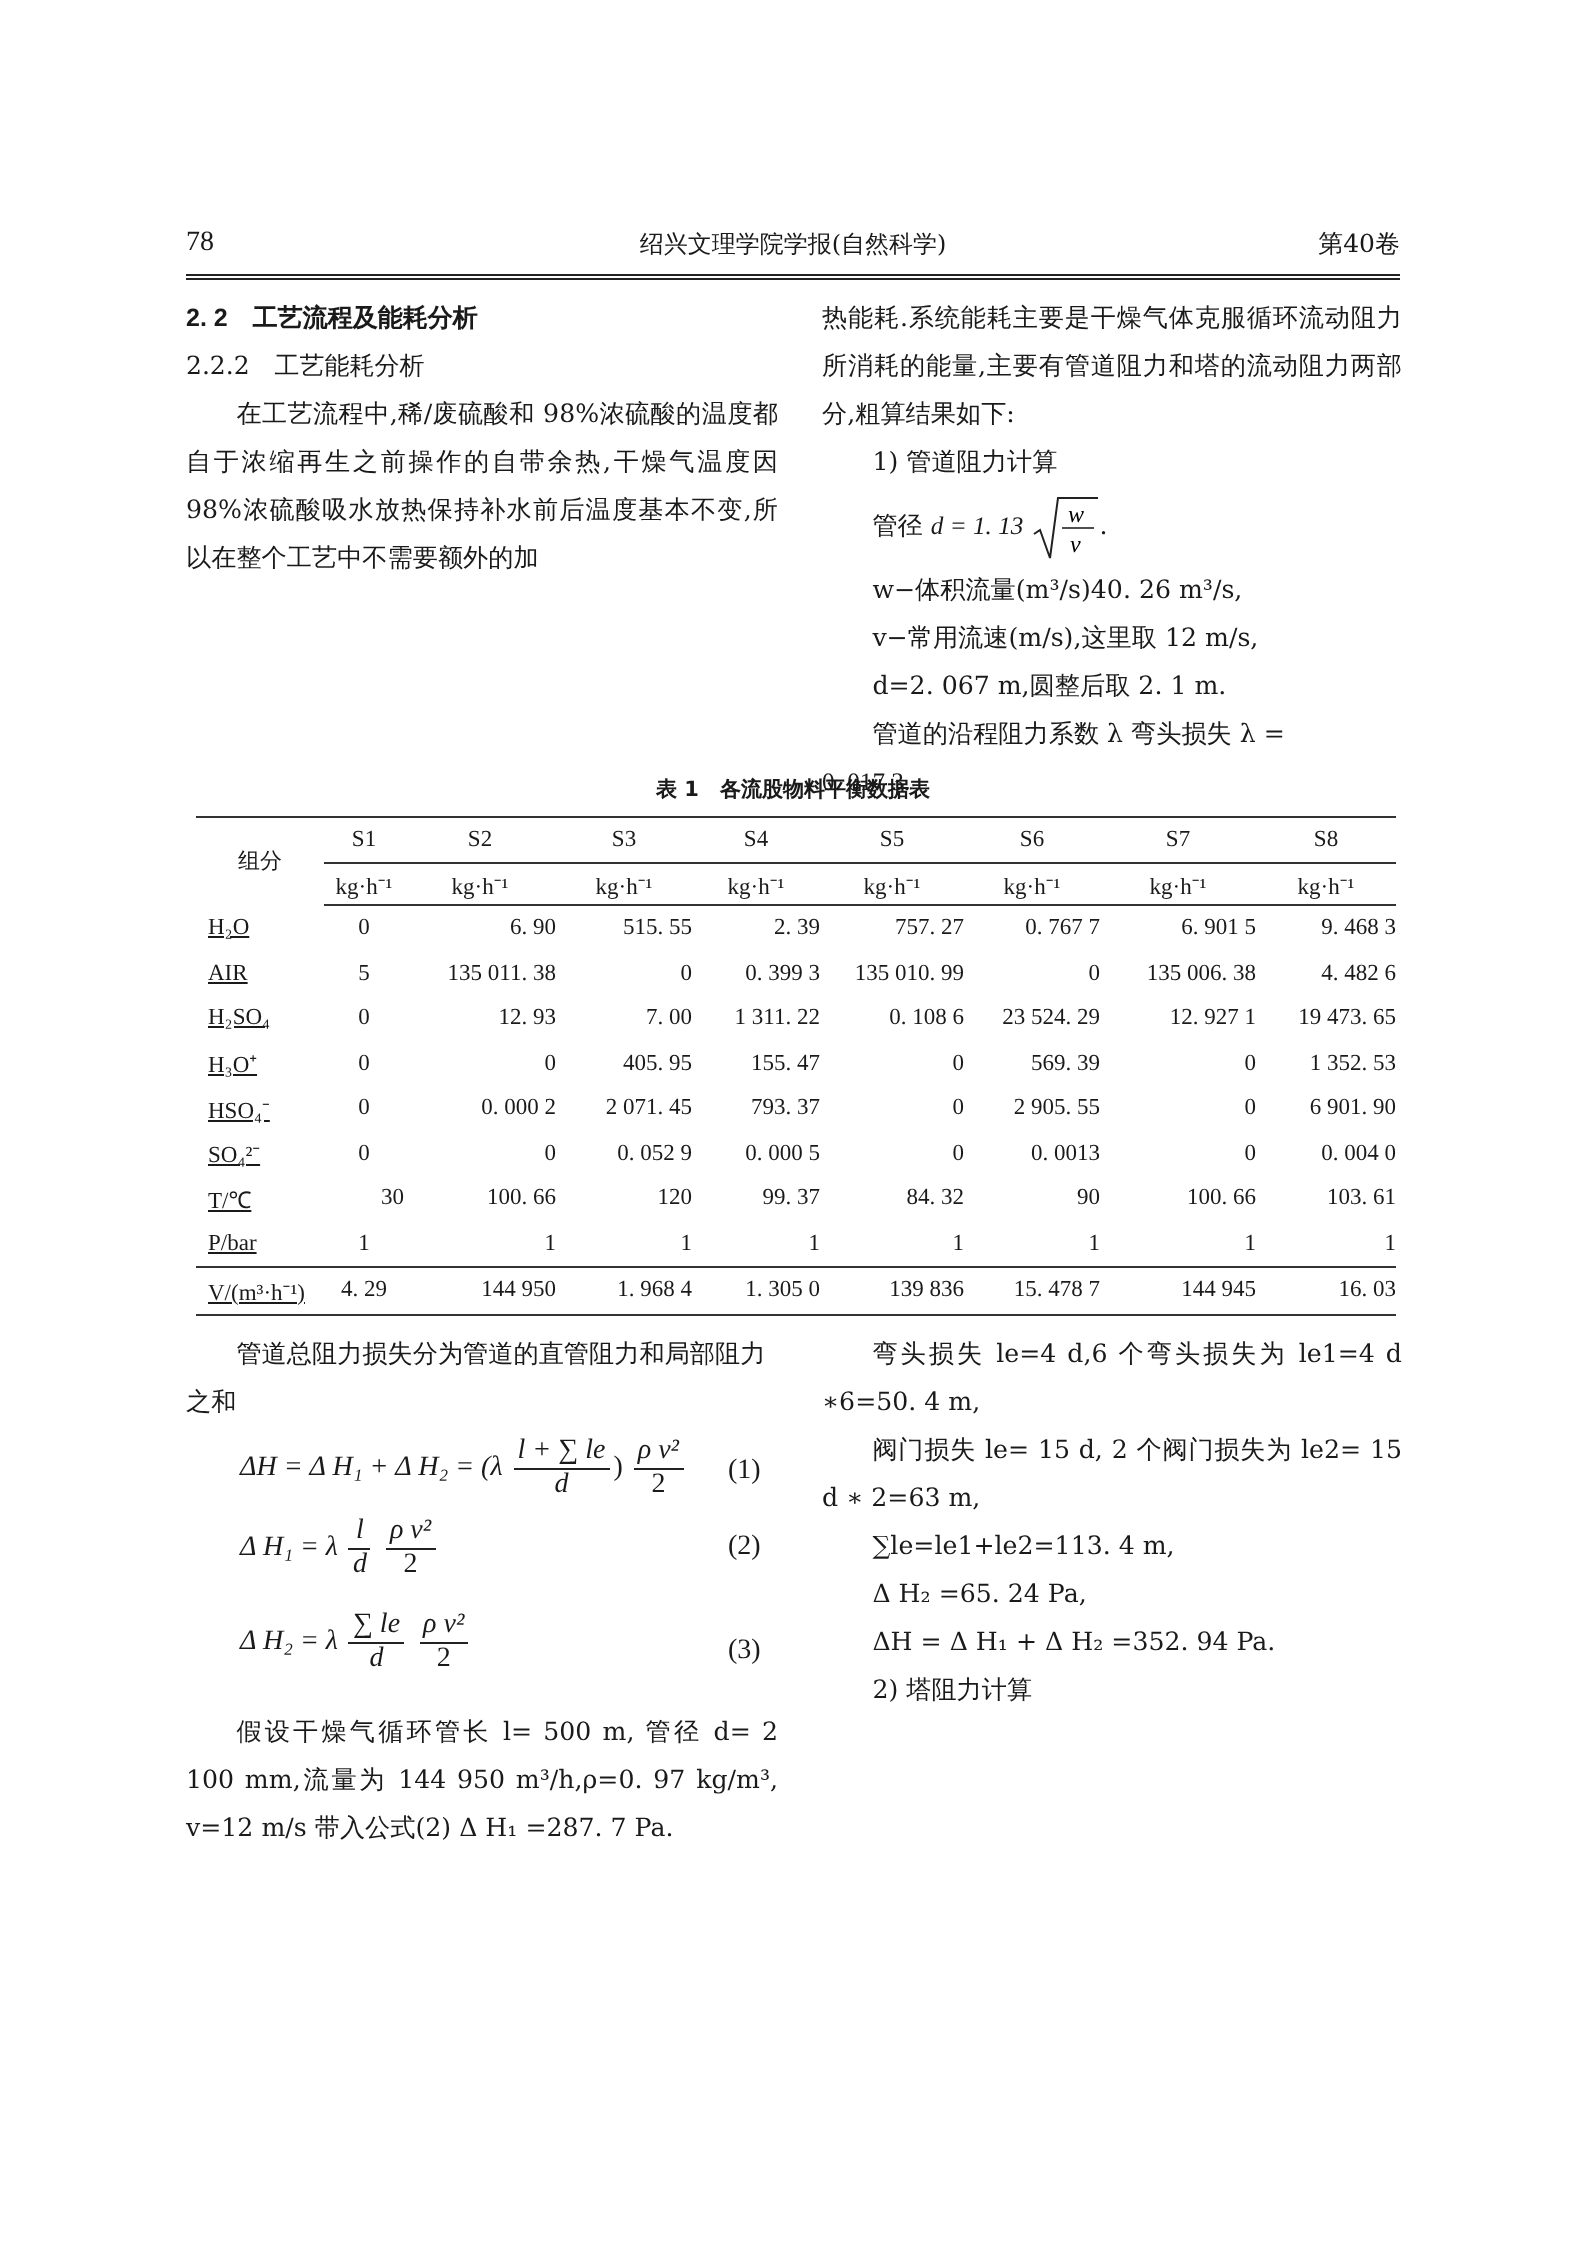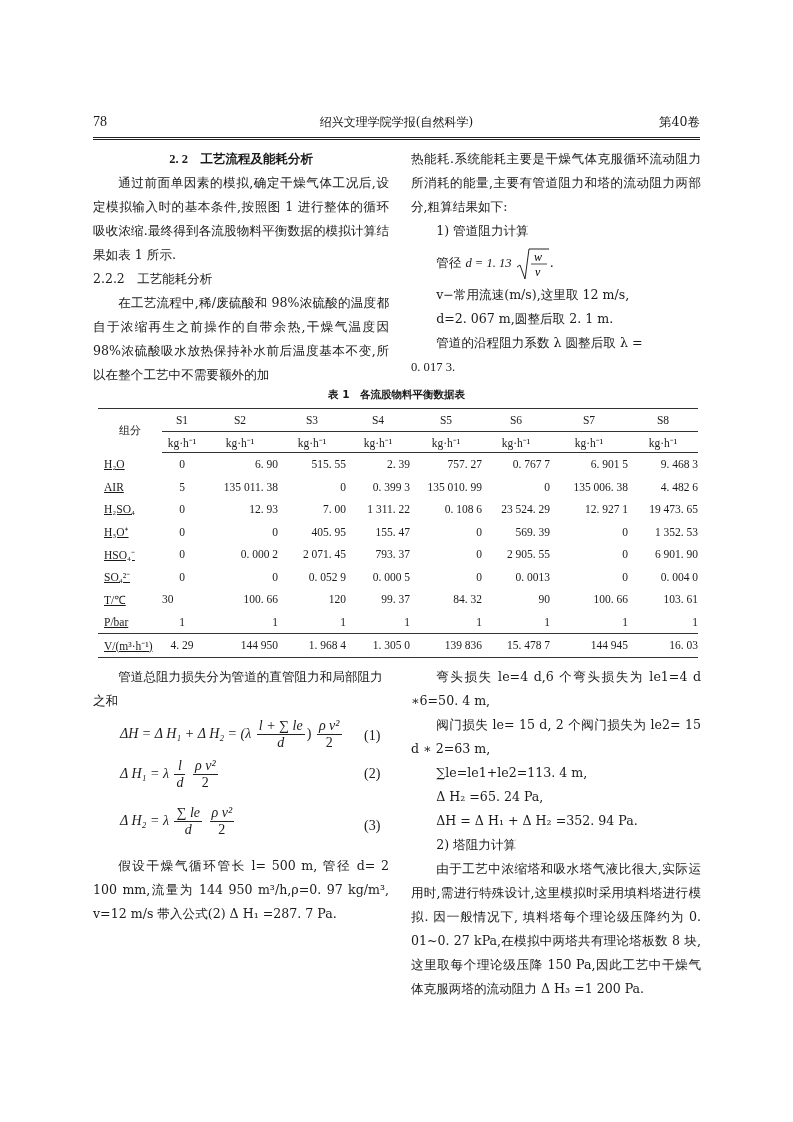--- a/index.html
+++ b/index.html
@@ -9,21 +9,21 @@
   .header { left: 93px; top: 112px; width: 607px; height: 22px; font-size: 12.5px; }
   .header .pg { position: absolute; left: 0; top: 2px; font-family: "Liberation Serif", serif; font-size: 14px; }
   .header .journal { position: absolute; left: 0; right: 0; top: 2px; text-align: center; font-size: 12px; }
   .header .vol { position: absolute; right: 0; top: 2px; font-size: 12.5px; }
   .header-rule { left: 93px; top: 137px; width: 607px; height: 3px; border-top: 1.5px solid #222; border-bottom: 0.8px solid #222; box-sizing: border-box; }
 
   .col { position: absolute; font-size: 12.6px; line-height: 24px; }
   .col p { margin: 0; }
   .indent { text-indent: 2em; }
   .ind2 { padding-left: 2em; }
-  .h-sec { font-family: Liberation Serif, serif; font-weight: bold; font-size: 12.5px; text-align: center; }
+  .h-sec { font-family: Liberation Sans, sans-serif; font-weight: bold; font-size: 12.5px; }
   .h-sub { font-size: 12.5px; }
   .num { font-family: "Liberation Serif", serif; }
   i.m { font-family: "Liberation Serif", serif; font-style: italic; }
 
   .tcaption { left: 93px; top: 388px; width: 607px; text-align: center; font-family: "DejaVu Sans", sans-serif; font-weight: bold; font-size: 10.5px; }
   table.t1 { position: absolute; left: 98px; top: 408px; width: 600px; border-collapse: collapse;
              font-family: "Liberation Serif", serif; font-size: 11.5px; }
   table.t1 td, table.t1 th { padding: 0; height: 22.5px; font-weight: normal; text-align: right; white-space: nowrap; }
   table.t1 thead tr.r1 th { border-top: 1.6px solid #333; height: 22px; text-align: center; }
   table.t1 thead tr.r1 th.comp { text-align: center; font-family: "DejaVu Serif", serif; font-size: 11px; vertical-align: middle; }
@@ -43,40 +43,40 @@
 
 <div class="abs header">
   <span class="pg">78</span>
   <span class="journal">绍兴文理学院学报(自然科学)</span>
   <span class="vol">第40卷</span>
 </div>
 <div class="abs header-rule"></div>
 
 <div class="col" style="left:93px; top:147px; width:296px;">
   <p class="h-sec">2. 2　工艺流程及能耗分析</p>
-  <p class="indent" style="text-align:justify;">通过前面单因素的模拟,确定干燥气体工况后,设定模拟输入时的基本条件,按照图 1 进行整体的循环吸收浓缩.最终得到各流股物料平衡数据的模拟计算结果如表 1 所示.</p>
   <p class="h-sub">2.2.2　工艺能耗分析</p>
   <p class="indent" style="text-align:justify;">在工艺流程中,稀/废硫酸和 98%浓硫酸的温度都自于浓缩再生之前操作的自带余热,干燥气温度因 98%浓硫酸吸水放热保持补水前后温度基本不变,所以在整个工艺中不需要额外的加</p>
 </div>
 
 <div class="col" style="left:411px; top:147px; width:290px;">
   <p style="text-align:justify;">热能耗.系统能耗主要是干燥气体克服循环流动阻力所消耗的能量,主要有管道阻力和塔的流动阻力两部分,粗算结果如下:</p>
   <p class="ind2">1) 管道阻力计算</p>
   <p class="ind2" style="height:40px; line-height:40px;">
     <span>管径 </span><i class="m">d = 1. 13</i>
     <svg class="sqrt" width="34" height="34" viewBox="0 0 34 34">
       <polyline points="1,20 4,18 9,32 13,2 33,2" fill="none" stroke="#222" stroke-width="1"></polyline>
       <text x="18" y="14" font-family="Liberation Serif, serif" font-style="italic" font-size="12">w</text>
       <line x1="15" y1="17" x2="31" y2="17" stroke="#222" stroke-width="0.8"></line>
       <text x="19" y="29" font-family="Liberation Serif, serif" font-style="italic" font-size="12">v</text>
     </svg><span>.</span>
   </p>
+  <p class="ind2">w−体积流量(m³/s)40. 26 m³/s,</p>
   <p class="ind2">v−常用流速(m/s),这里取 12 m/s,</p>
   <p class="ind2">d=2. 067 m,圆整后取 2. 1 m.</p>
-  <p class="ind2">管道的沿程阻力系数 λ 圆整后取 λ =</p>
+  <p class="ind2">管道的沿程阻力系数 λ 弯头损失 λ =</p>
   <p class="num">0. 017 3.</p>
 </div>
 
 <div class="abs tcaption">表 1　各流股物料平衡数据表</div>
 
 <table class="t1">
   <colgroup>
     <col style="width:64px">
       <col style="width:40px">
       <col style="width:76px">
@@ -172,21 +172,21 @@
         <td>0</td>
         <td>0. 052 9</td>
         <td>0. 000 5</td>
         <td>0</td>
         <td>0. 0013</td>
         <td>0</td>
         <td>0. 004 0</td>
       </tr>
       <tr>
         <td class="lab">T/℃</td>
-        <td style="text-align: left;">30</td>
+        <td style="text-align: right;">30</td>
         <td>100. 66</td>
         <td>120</td>
         <td>99. 37</td>
         <td>84. 32</td>
         <td>90</td>
         <td>100. 66</td>
         <td>103. 61</td>
       </tr>
       <tr>
         <td class="lab">P/bar</td>
@@ -242,14 +242,13 @@
   <p class="indent" style="text-align:justify;">假设干燥气循环管长 l= 500 m, 管径 d= 2 100 mm,流量为 144 950 m³/h,ρ=0. 97 kg/m³, v=12 m/s 带入公式(2) Δ H₁ =287. 7 Pa.</p>
 </div>
 
 <div class="col" style="left:411px; top:665px; width:290px;">
   <p class="indent" style="text-align:justify;">弯头损失 le=4 d,6 个弯头损失为 le1=4 d ∗6=50. 4 m,</p>
   <p class="indent" style="text-align:justify;">阀门损失 le= 15 d, 2 个阀门损失为 le2= 15 d ∗ 2=63 m,</p>
   <p class="ind2">∑le=le1+le2=113. 4 m,</p>
   <p class="ind2">Δ H₂ =65. 24 Pa,</p>
   <p class="ind2">ΔH = Δ H₁ + Δ H₂ =352. 94 Pa.</p>
   <p class="ind2">2) 塔阻力计算</p>
-  <p class="indent" style="text-align:justify;">由于工艺中浓缩塔和吸水塔气液比很大,实际运用时,需进行特殊设计,这里模拟时采用填料塔进行模拟. 因一般情况下, 填料塔每个理论级压降约为 0. 01~0. 27 kPa,在模拟中两塔共有理论塔板数 8 块,这里取每个理论级压降 150 Pa,因此工艺中干燥气体克服两塔的流动阻力 Δ H₃ =1 200 Pa.</p>
 </div>
 
 </body></html>

